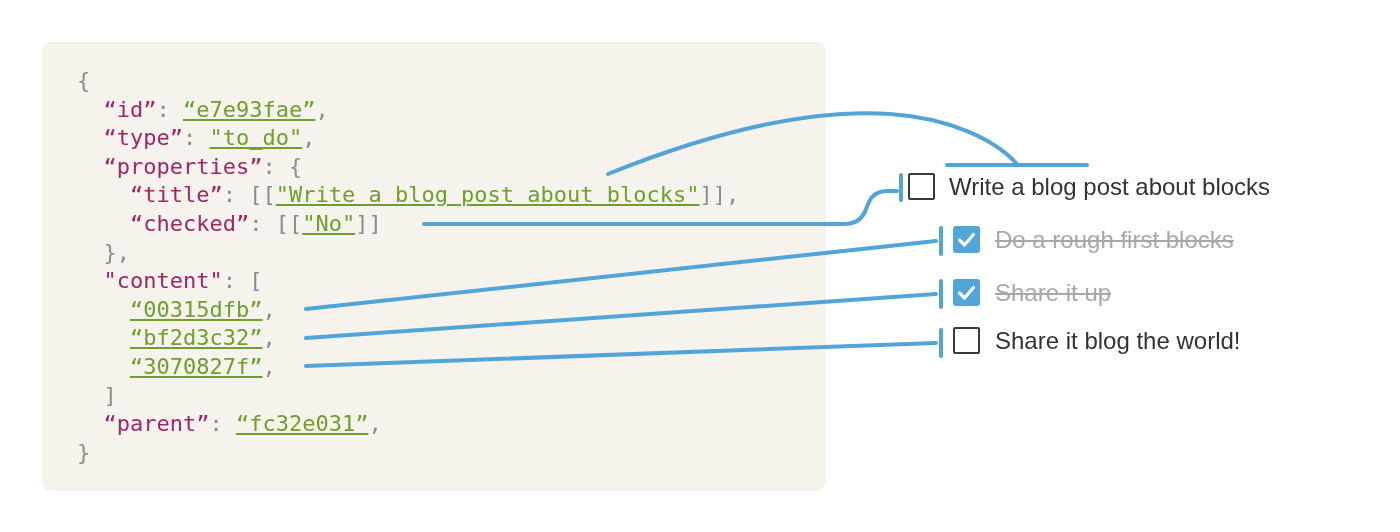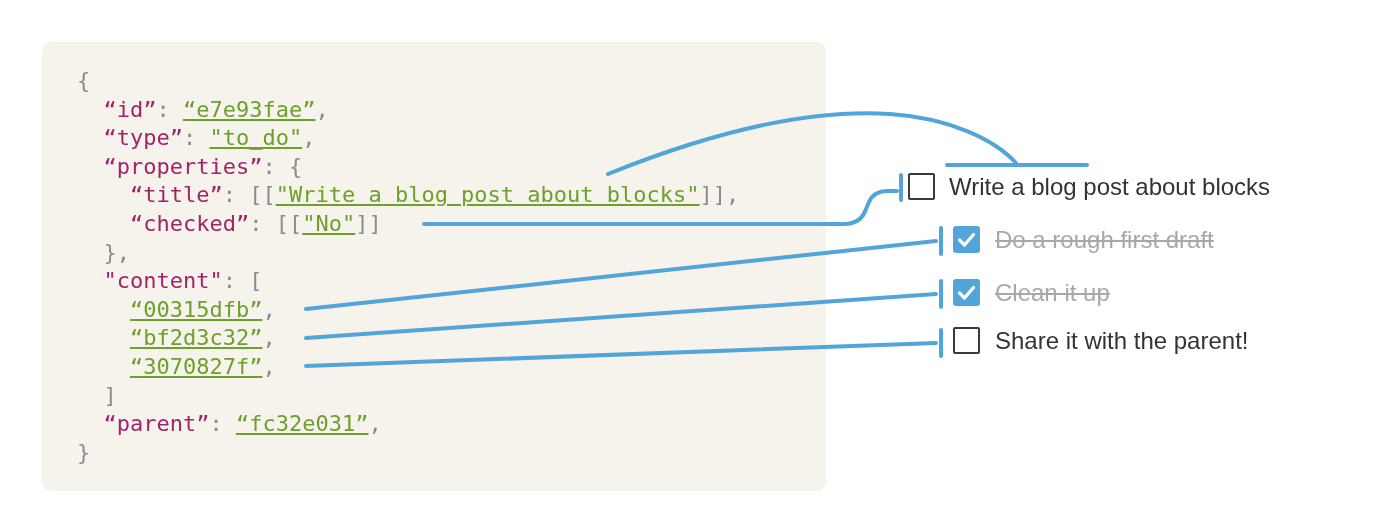--- a/index.html
+++ b/index.html
@@ -116,31 +116,31 @@
       <span class="checkbox unchecked" style="margin-right:14px;"></span>
       <span class="todo-label">Write a blog post about blocks</span>
     </div>
 
     <div class="todo-item" style="left:953px; top:226px;">
       <span class="checkbox checked">
         <svg width="27" height="27" viewBox="0 0 27 27">
           <path d="M6.5 14 L11.5 19 L20.5 8.5" stroke="#ffffff" stroke-width="3.2" fill="none" stroke-linecap="round" stroke-linejoin="round"></path>
         </svg>
       </span>
-      <span class="todo-label done">Do a rough first draft</span>
+      <span class="todo-label done">Do a rough first blocks</span>
     </div>
 
     <div class="todo-item" style="left:953px; top:279px;">
       <span class="checkbox checked">
         <svg width="27" height="27" viewBox="0 0 27 27">
           <path d="M6.5 14 L11.5 19 L20.5 8.5" stroke="#ffffff" stroke-width="3.2" fill="none" stroke-linecap="round" stroke-linejoin="round"></path>
         </svg>
       </span>
-      <span class="todo-label done">Clean it up</span>
+      <span class="todo-label done">Share it up</span>
     </div>
 
     <div class="todo-item" style="left:953px; top:327px;">
       <span class="checkbox unchecked"></span>
-      <span class="todo-label">Share it with the parent!</span>
+      <span class="todo-label">Share it blog the world!</span>
     </div>
 
   </div>
 </div>
 
 </body></html>

